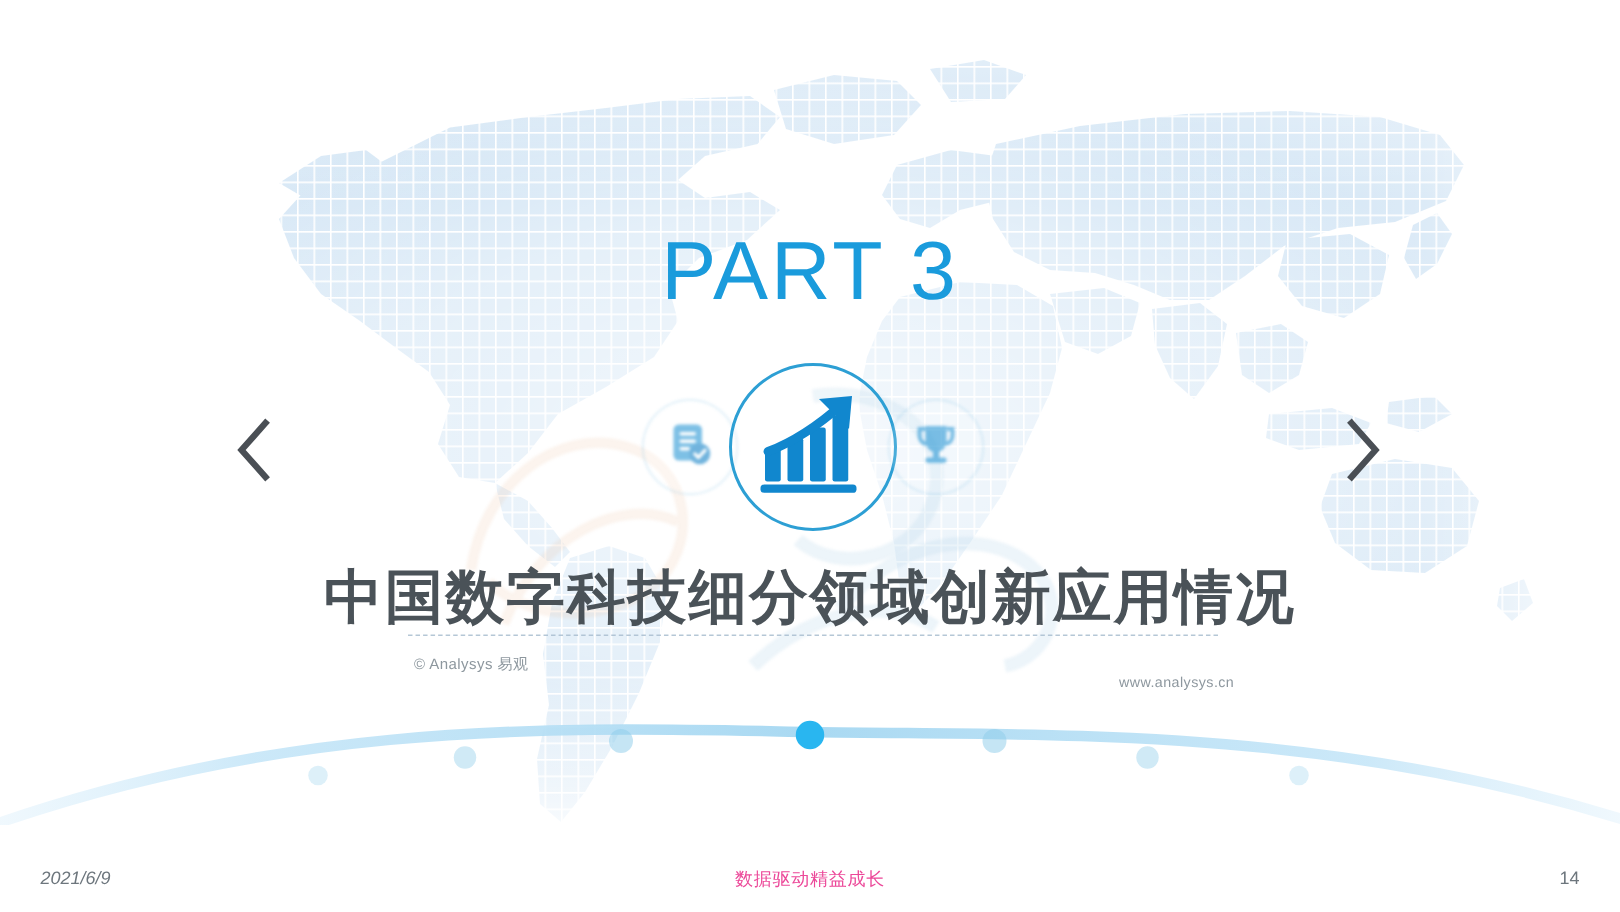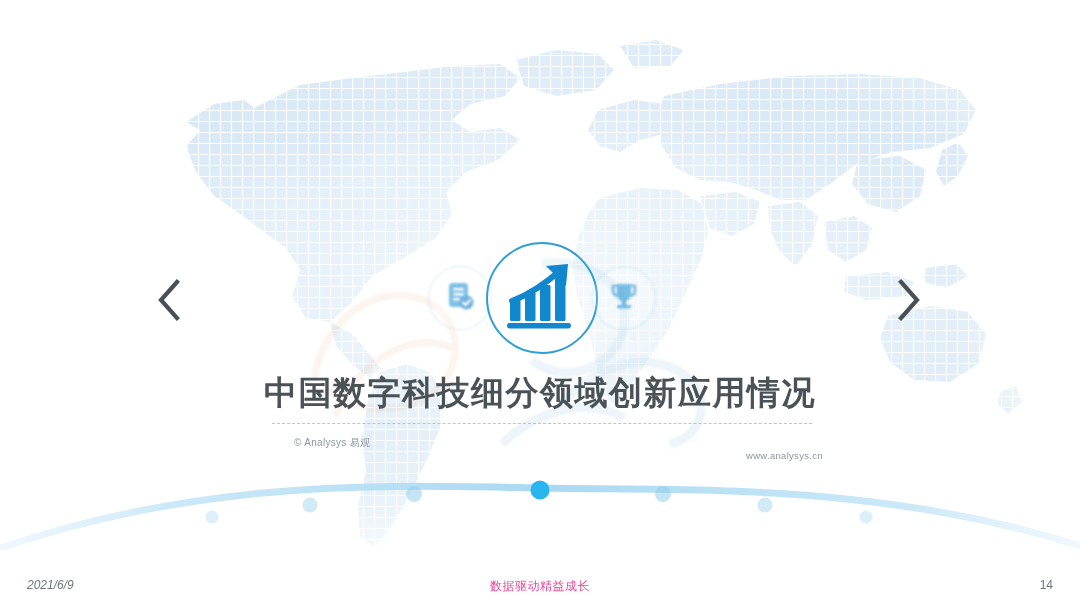--- a/index.html
+++ b/index.html
@@ -113,21 +113,21 @@
     background: rgba(255,255,255,0.10);
   }
 
   
   .section-title {
     position: absolute;
     left: 0;
     right: 0;
     top: 371px;
     text-align: center;
-    font-size: 33px;
+    font-size: 39px;
     font-weight: 600;
     color: #4a5258;
     letter-spacing: 1.5px;
     font-family: "Liberation Sans", "DejaVu Sans", sans-serif;
   }
 
   
   .rule {
     position: absolute;
     left: 272px;
@@ -137,21 +137,20 @@
     border-top: 1px dashed #a9bed0;
     opacity: 0.85;
   }
   .credit-left {
     position: absolute;
     left: 276px;
     top: 436px;
     font-size: 10px;
     color: #8d979e;
     letter-spacing: 0.3px;
-    margin-left: 18px;
   }
   .credit-right {
     position: absolute;
     left: 746px;
     top: 437px;
     font-size: 9.5px;
     color: #8d979e;
     letter-spacing: 0.3px;
     margin-top: 13px;
   }
@@ -283,20 +282,21 @@
     </span>
   </div>
   <div class="nav-arrow nav-right">
     <span>
       <svg width="30" height="44" viewBox="0 0 30 44" fill="none" xmlns="http://www.w3.org/2000/svg">
         <path d="M7 4 L23 22 L7 40" stroke="#4a4f55" stroke-width="4.2" stroke-linecap="square" stroke-linejoin="miter"></path>
       </svg>
     </span>
   </div>
 
+  <div class="part-label">PART 3</div>
 
   <div class="icon-cluster">
 
     <div class="icon-badge icon-side left">
       <span>
         <svg width="34" height="34" viewBox="0 0 34 34" xmlns="http://www.w3.org/2000/svg">
           <rect x="6" y="4" width="19" height="24" rx="3.5" fill="#2f9ad6"></rect>
           <rect x="10" y="9" width="11" height="2.4" rx="1.2" fill="#ffffff"></rect>
           <rect x="10" y="14" width="11" height="2.4" rx="1.2" fill="#ffffff"></rect>
           <rect x="10" y="19" width="7" height="2.4" rx="1.2" fill="#ffffff"></rect>

